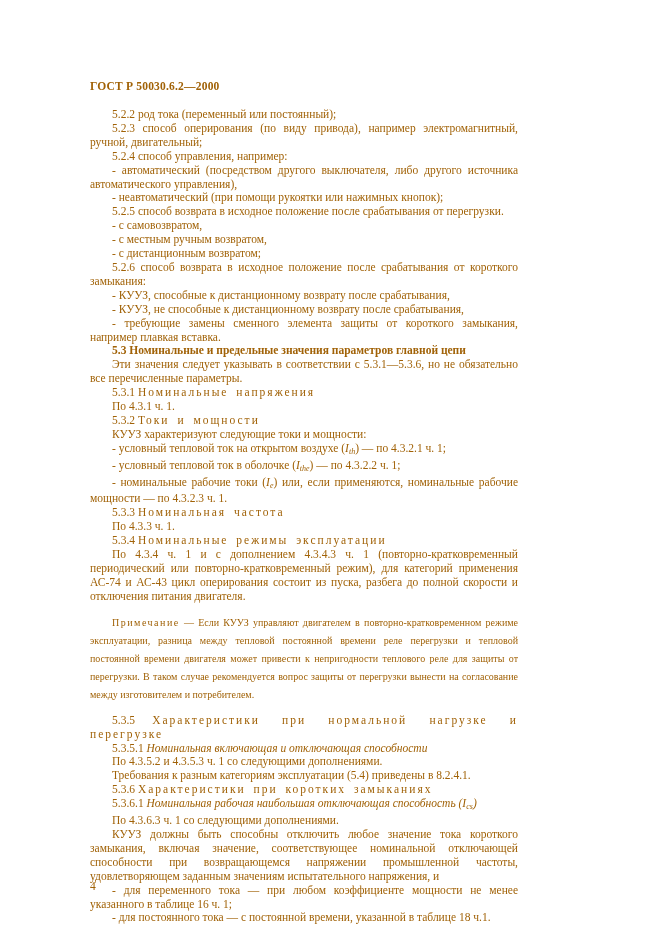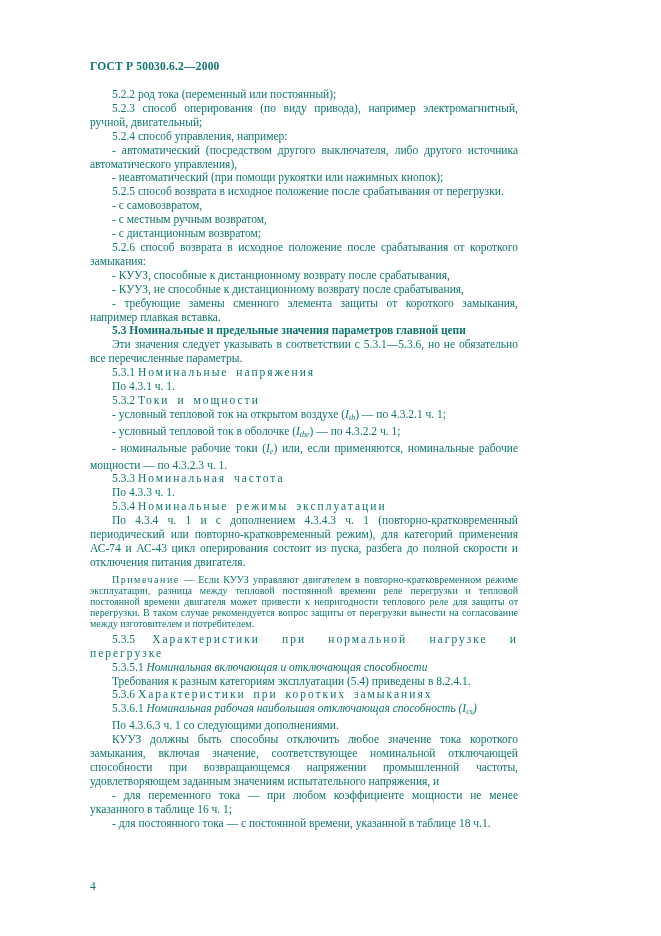--- a/index.html
+++ b/index.html
@@ -5,46 +5,46 @@
   html, body {
     margin: 0;
     padding: 0;
     background: #ffffff;
   }
   .page {
     position: relative;
     width: 602px;
     height: 936px;
     background: #ffffff;
-    color: #0f766e;
+    color: #a16207;
     font-family: "Liberation Serif", "DejaVu Serif", serif;
     box-sizing: border-box;
-    padding: 60px 84px 0 90px;
+    padding: 80px 84px 0 90px;
     overflow: hidden;
   }
   .doc-header {
     font-size: 11.5px;
     font-weight: bold;
     letter-spacing: 0.2px;
     margin-bottom: 16px;
   }
   .body-text {
     font-size: 11.5px;
     line-height: 13.9px;
     text-align: justify;
   }
   p.para {
     margin: 0;
     text-indent: 22px;
   }
   p.bold { font-weight: bold; }
   p.note {
     font-size: 10px;
-    line-height: 11px;
-    margin: 4px 0;
+    line-height: 18px;
+    margin: 10px 0;
   }
   .spaced { letter-spacing: 2px; word-spacing: 3px; }
   .spaced-sm { letter-spacing: 1.5px; }
   .italic { font-style: italic; }
   .subs {
     font-style: italic;
     font-size: 8px;
     vertical-align: -2px;
     margin-top: 16px;
   }
@@ -73,30 +73,32 @@
       <p class="para"><span>- с дистанционным возвратом;</span></p>
       <p class="para"><span>5.2.6 способ возврата в исходное положение после срабатывания от короткого замыкания:</span></p>
       <p class="para"><span>- КУУЗ, способные к дистанционному возврату после срабатывания,</span></p>
       <p class="para"><span>- КУУЗ, не способные к дистанционному возврату после срабатывания,</span></p>
       <p class="para"><span>- требующие замены сменного элемента защиты от короткого замыкания, например плавкая вставка.</span></p>
       <p class="para bold"><span>5.3 Номинальные и предельные значения параметров главной цепи</span></p>
       <p class="para"><span>Эти значения следует указывать в соответствии с 5.3.1—5.3.6, но не обязательно все перечисленные параметры.</span></p>
       <p class="para"><span>5.3.1 </span><span class="spaced">Номинальные напряжения</span></p>
       <p class="para"><span>По 4.3.1 ч. 1.</span></p>
       <p class="para"><span>5.3.2 </span><span class="spaced">Токи и мощности</span></p>
+      <p class="para"><span>КУУЗ характеризуют следующие токи и мощности:</span></p>
       <p class="para"><span>- условный тепловой ток на открытом воздухе (</span><span class="italic">I</span><span class="subs">th</span><span>) — по 4.3.2.1 ч. 1;</span></p>
       <p class="para"><span>- условный тепловой ток в оболочке (</span><span class="italic">I</span><span class="subs">the</span><span>) — по 4.3.2.2 ч. 1;</span></p>
       <p class="para"><span>- номинальные рабочие токи (</span><span class="italic">I</span><span class="subs">e</span><span>) или, если применяются, номинальные рабочие мощности — по 4.3.2.3 ч. 1.</span></p>
       <p class="para"><span>5.3.3 </span><span class="spaced">Номинальная частота</span></p>
       <p class="para"><span>По 4.3.3 ч. 1.</span></p>
       <p class="para"><span>5.3.4 </span><span class="spaced">Номинальные режимы эксплуатации</span></p>
       <p class="para"><span>По 4.3.4 ч. 1 и с дополнением 4.3.4.3 ч. 1 (повторно-кратковременный периодический или повторно-кратковременный режим), для категорий применения АС-74 и АС-43 цикл оперирования состоит из пуска, разбега до полной скорости и отключения питания двигателя.</span></p>
       <p class="para note"><span class="spaced-sm">Примечание</span><span> — Если КУУЗ управляют двигателем в повторно-кратковременном режиме эксплуатации, разница между тепловой постоянной времени реле перегрузки и тепловой постоянной времени двигателя может привести к непригодности теплового реле для защиты от перегрузки. В таком случае рекомендуется вопрос защиты от перегрузки вынести на согласование между изготовителем и потребителем.</span></p>
       <p class="para"><span>5.3.5 </span><span class="spaced">Характеристики при нормальной нагрузке и перегрузке</span></p>
       <p class="para"><span>5.3.5.1 </span><span class="italic">Номинальная включающая и отключающая способности</span></p>
+      <p class="para"><span>По 4.3.5.2 и 4.3.5.3 ч. 1 со следующими дополнениями.</span></p>
       <p class="para"><span>Требования к разным категориям эксплуатации (5.4) приведены в 8.2.4.1.</span></p>
       <p class="para"><span>5.3.6 </span><span class="spaced">Характеристики при коротких замыканиях</span></p>
       <p class="para"><span>5.3.6.1 </span><span class="italic">Номинальная рабочая наибольшая отключающая способность (</span><span class="italic">I</span><span class="subs">cs</span><span class="italic">)</span></p>
       <p class="para"><span>По 4.3.6.3 ч. 1 со следующими дополнениями.</span></p>
       <p class="para"><span>КУУЗ должны быть способны отключить любое значение тока короткого замыкания, включая значение, соответствующее номинальной отключающей способности при возвращающемся напряжении промышленной частоты, удовлетворяющем заданным значениям испытательного напряжения, и</span></p>
       <p class="para"><span>- для переменного тока — при любом коэффициенте мощности не менее указанного в таблице 16 ч. 1;</span></p>
       <p class="para"><span>- для постоянного тока — с постоянной времени, указанной в таблице 18 ч.1.</span></p>
     </div>
 
   <div class="page-number">4</div>

